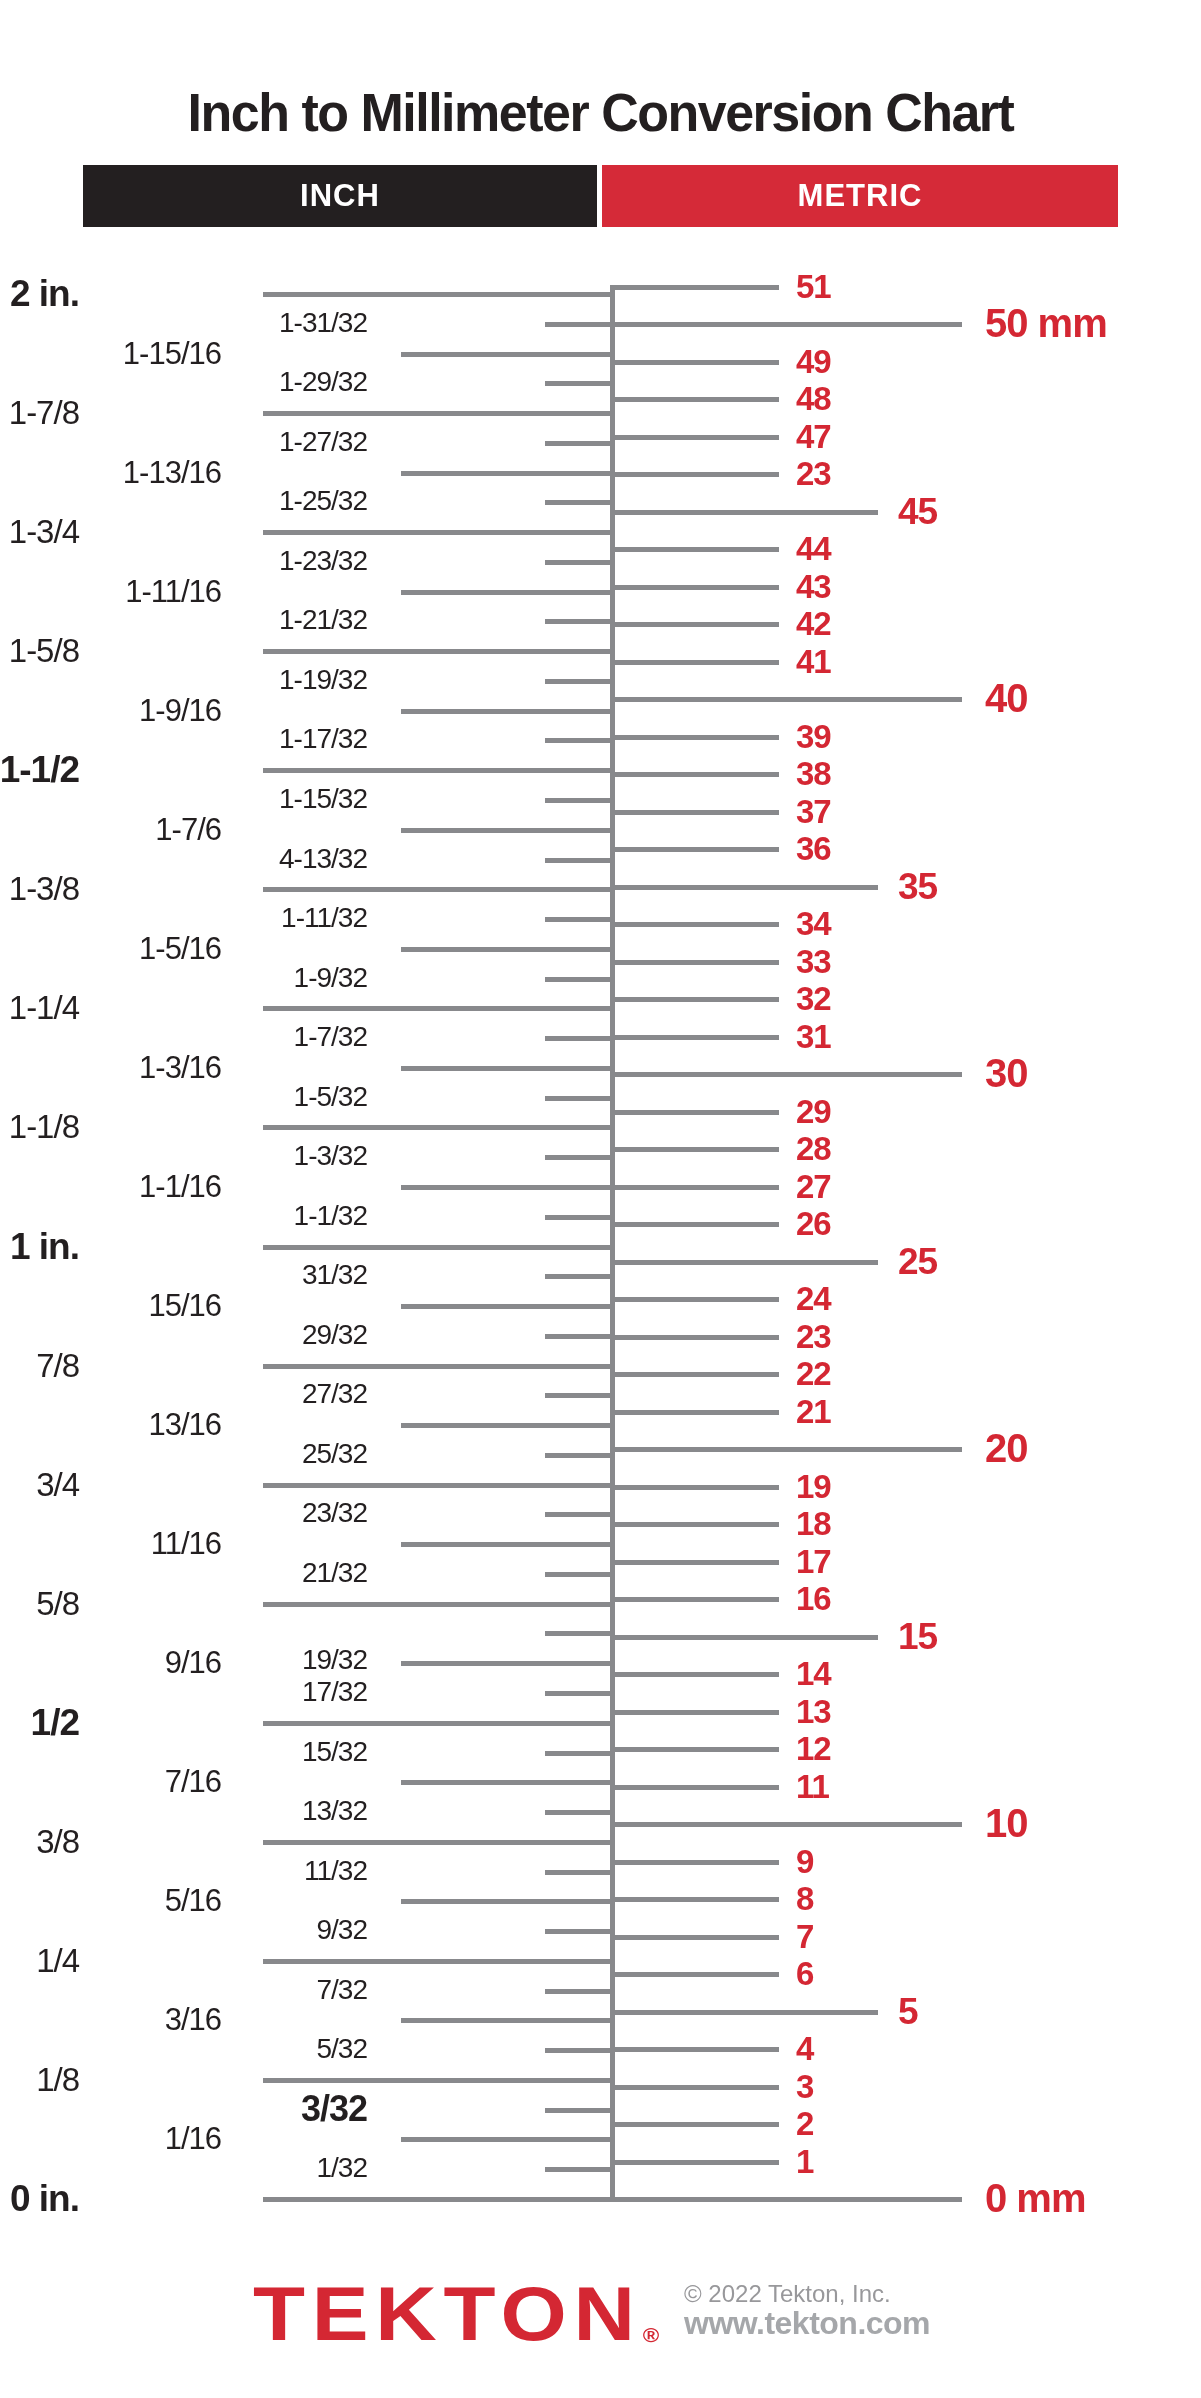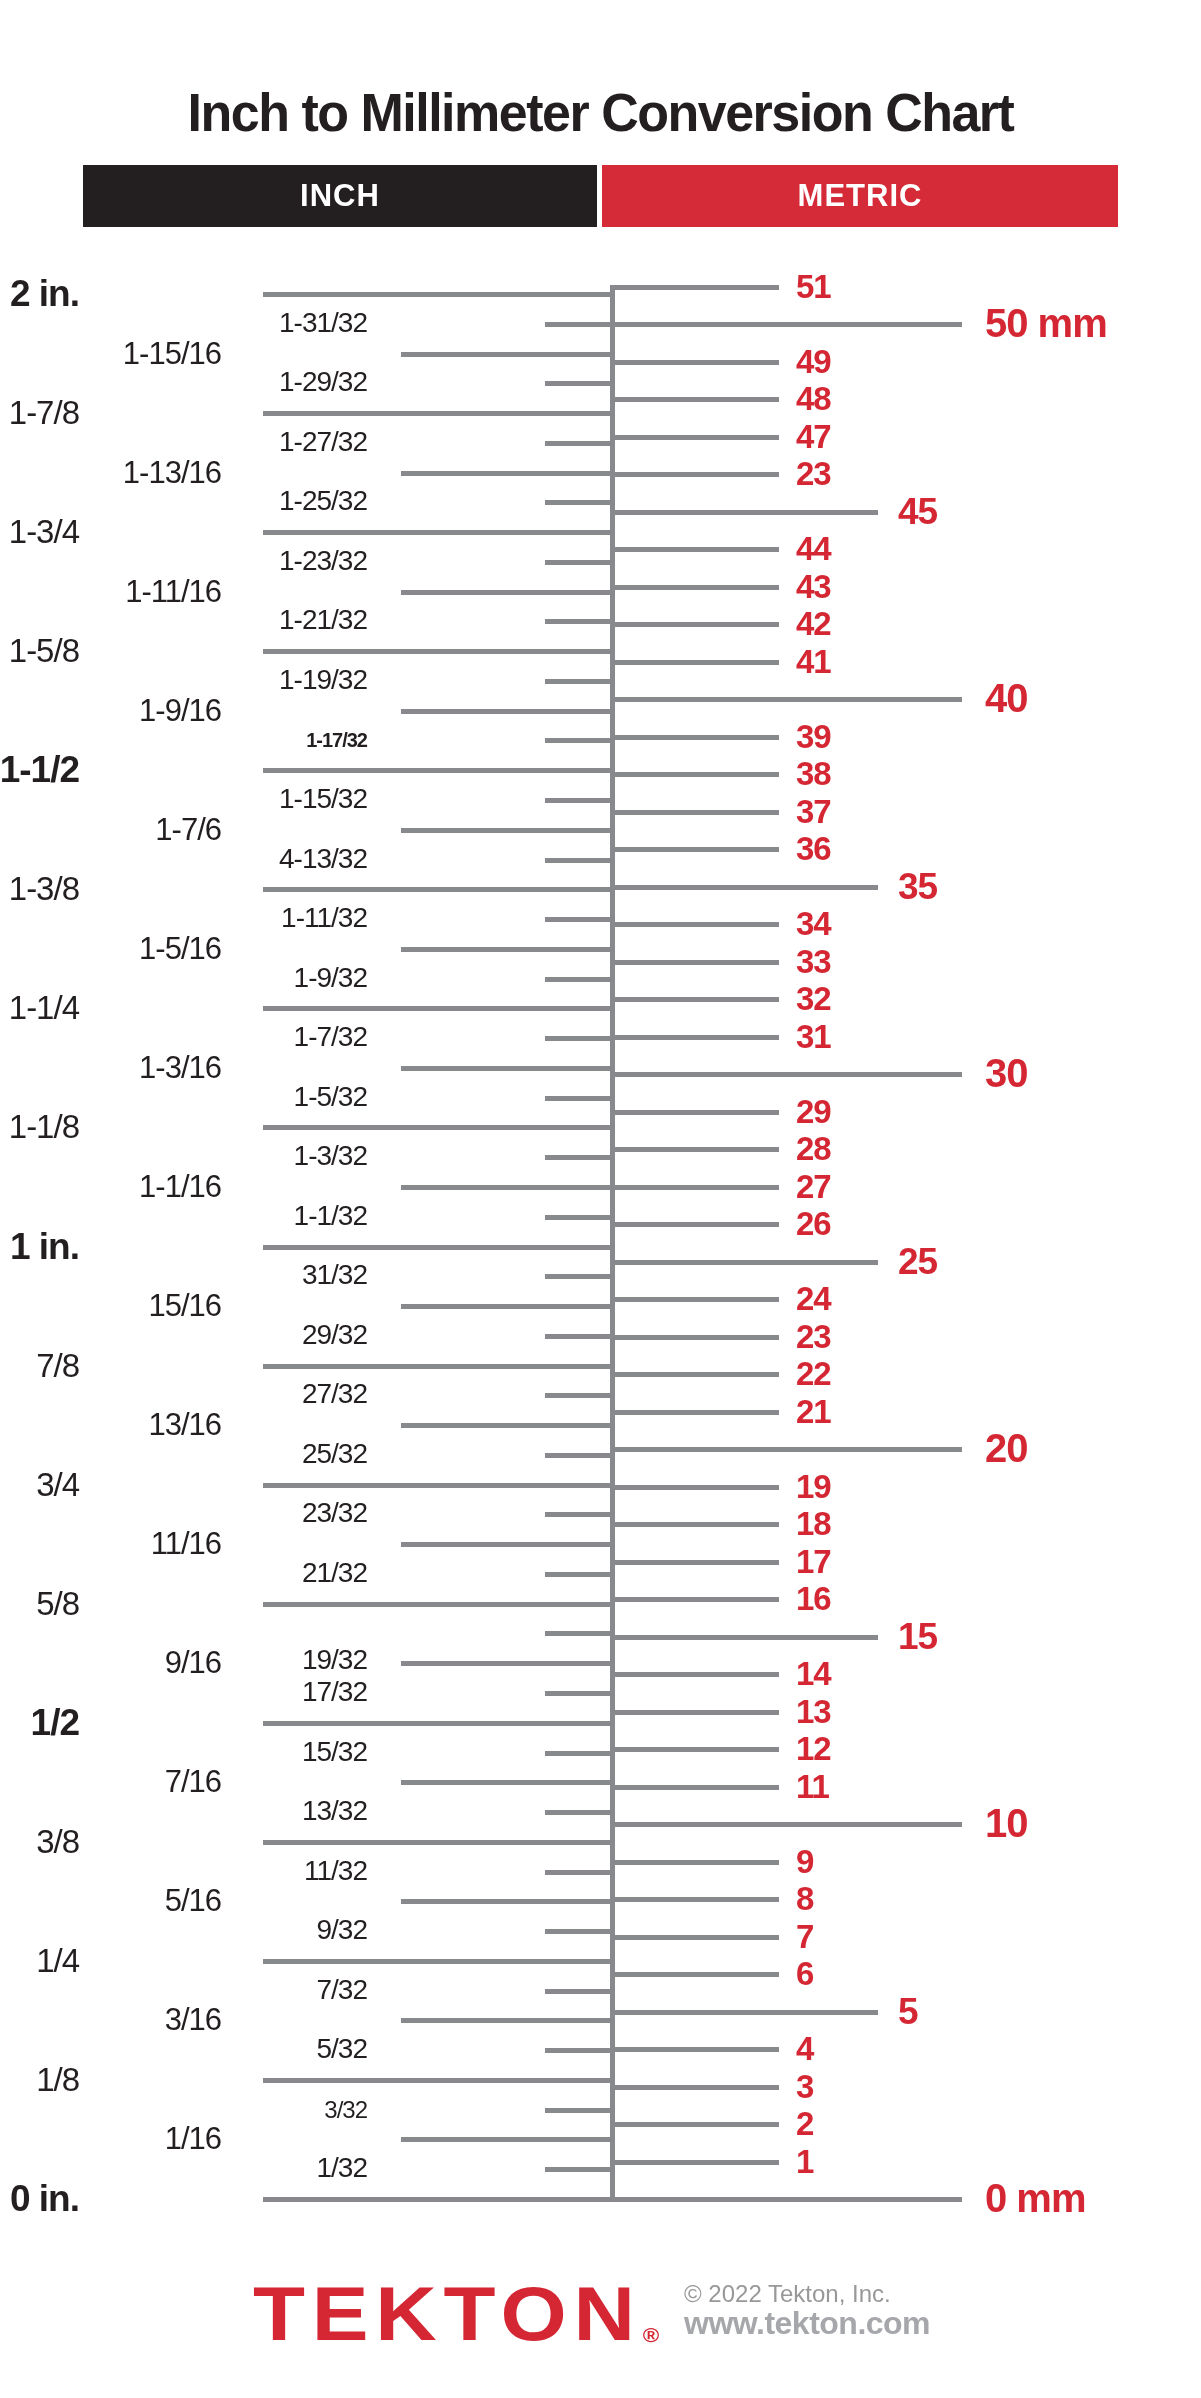--- a/index.html
+++ b/index.html
@@ -83,21 +83,21 @@
       <div class="tick-label inch" style="right: 828px; top: 591.656px; font-size: 31px; font-weight: 400;">1-11/16</div>
       <div class="tick-line" style="left: 533px; top: 619.422px; width: 70px;"></div>
       <div class="tick-label inch" style="right: 682px; top: 621.422px; font-size: 28px; font-weight: 400;">1-21/32</div>
       <div class="tick-line" style="left: 251px; top: 649.188px; width: 352px;"></div>
       <div class="tick-label inch" style="right: 970px; top: 651.188px; font-size: 33px; font-weight: 400;">1-5/8</div>
       <div class="tick-line" style="left: 533px; top: 678.953px; width: 70px;"></div>
       <div class="tick-label inch" style="right: 682px; top: 680.953px; font-size: 28px; font-weight: 400;">1-19/32</div>
       <div class="tick-line" style="left: 389px; top: 708.719px; width: 214px;"></div>
       <div class="tick-label inch" style="right: 828px; top: 710.719px; font-size: 31px; font-weight: 400;">1-9/16</div>
       <div class="tick-line" style="left: 533px; top: 738.484px; width: 70px;"></div>
-      <div class="tick-label inch" style="right: 682px; top: 740.484px; font-size: 20px; font-weight: 700;">1-17/32</div>
+      <div class="tick-label inch" style="right: 682px; top: 740.484px; font-size: 28px; font-weight: 400;">1-17/32</div>
       <div class="tick-line" style="left: 251px; top: 768.25px; width: 352px;"></div>
       <div class="tick-label inch" style="right: 970px; top: 770.25px; font-size: 37px; font-weight: 700;">1-1/2</div>
       <div class="tick-line" style="left: 533px; top: 798.016px; width: 70px;"></div>
       <div class="tick-label inch" style="right: 682px; top: 800.016px; font-size: 28px; font-weight: 400;">1-15/32</div>
       <div class="tick-line" style="left: 389px; top: 827.781px; width: 214px;"></div>
       <div class="tick-label inch" style="right: 828px; top: 829.781px; font-size: 31px; font-weight: 400;">1-7/6</div>
       <div class="tick-line" style="left: 533px; top: 857.547px; width: 70px;"></div>
       <div class="tick-label inch" style="right: 682px; top: 859.547px; font-size: 28px; font-weight: 400;">4-13/32</div>
       <div class="tick-line" style="left: 251px; top: 887.312px; width: 352px;"></div>
       <div class="tick-label inch" style="right: 970px; top: 889.312px; font-size: 33px; font-weight: 400;">1-3/8</div>
@@ -175,21 +175,21 @@
       <div class="tick-label inch" style="right: 970px; top: 1960.88px; font-size: 33px; font-weight: 400;">1/4</div>
       <div class="tick-line" style="left: 533px; top: 1988.64px; width: 70px;"></div>
       <div class="tick-label inch" style="right: 682px; top: 1990.64px; font-size: 28px; font-weight: 400;">7/32</div>
       <div class="tick-line" style="left: 389px; top: 2018.41px; width: 214px;"></div>
       <div class="tick-label inch" style="right: 828px; top: 2020.41px; font-size: 31px; font-weight: 400;">3/16</div>
       <div class="tick-line" style="left: 533px; top: 2048.17px; width: 70px;"></div>
       <div class="tick-label inch" style="right: 682px; top: 2050.17px; font-size: 28px; font-weight: 400;">5/32</div>
       <div class="tick-line" style="left: 251px; top: 2077.94px; width: 352px;"></div>
       <div class="tick-label inch" style="right: 970px; top: 2079.94px; font-size: 33px; font-weight: 400;">1/8</div>
       <div class="tick-line" style="left: 533px; top: 2107.7px; width: 70px;"></div>
-      <div class="tick-label inch" style="right: 682px; top: 2109.7px; font-size: 24px; font-weight: 400;">3/32</div>
+      <div class="tick-label inch" style="right: 682px; top: 2109.7px; font-size: 36px; font-weight: 700;">3/32</div>
       <div class="tick-line" style="left: 389px; top: 2137.47px; width: 214px;"></div>
       <div class="tick-label inch" style="right: 828px; top: 2139.47px; font-size: 31px; font-weight: 400;">1/16</div>
       <div class="tick-line" style="left: 533px; top: 2167.23px; width: 70px;"></div>
       <div class="tick-label inch" style="right: 682px; top: 2169.23px; font-size: 28px; font-weight: 400;">1/32</div>
       <div class="tick-line" style="left: 251px; top: 2197px; width: 352px;"></div>
       <div class="tick-label inch" style="right: 970px; top: 2199px; font-size: 37px; font-weight: 700;">0 in.</div>
       <div class="tick-line" style="left: 598px; top: 284.5px; width: 169px;"></div>
       <div class="tick-label mm" style="left: 784px; top: 286.5px; font-size: 33px;">51</div>
       <div class="tick-line" style="left: 598px; top: 322px; width: 352px;"></div>
       <div class="tick-label mm" style="left: 973px; top: 324px; font-size: 40px;">50 mm</div>

